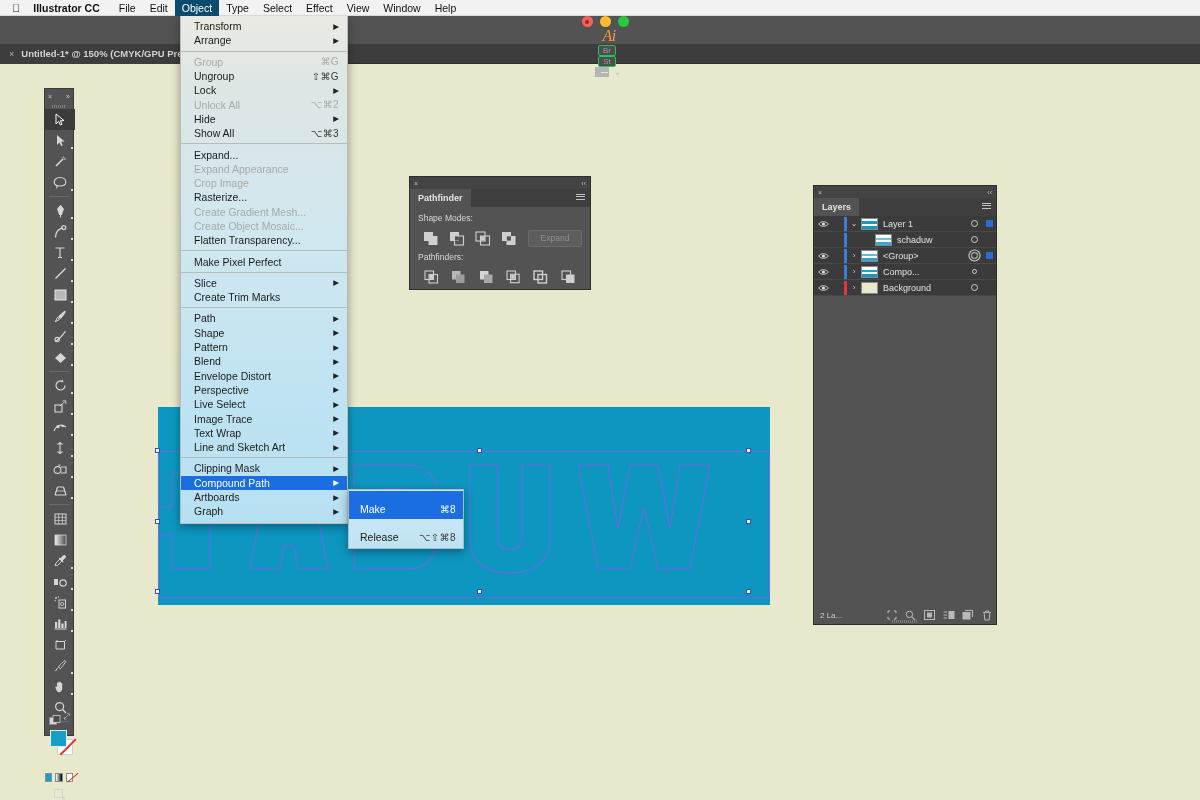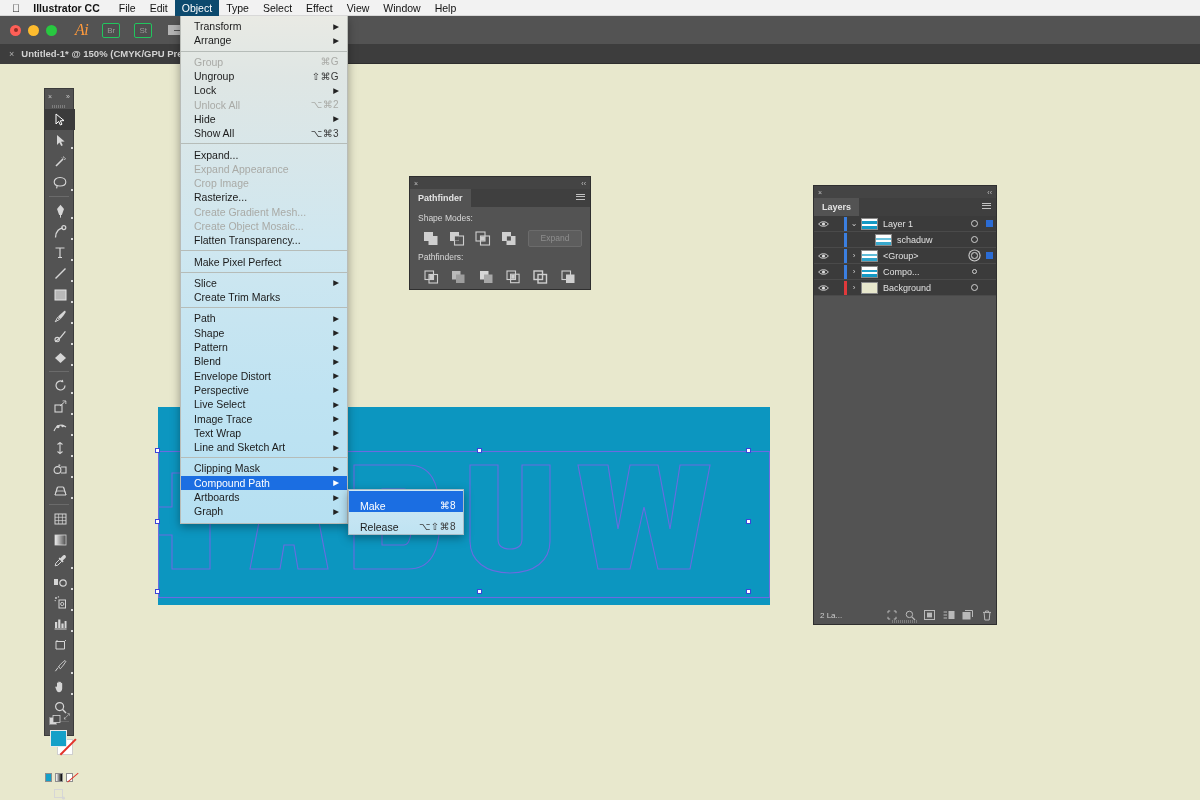--- a/index.html
+++ b/index.html
@@ -24,20 +24,21 @@
   #mac-menubar .mi.apple { font-size:11px; padding:0 9px 0 12px; }
   #mac-menubar .mi.app-name { font-weight:bold; padding-left:4px; padding-right:12px; }
   #mac-menubar .mi.active { background:#0c4a6e; color:#fff; }
 
   
   #app-chrome {
     position:absolute; left:0; top:16px; width:1200px; height:28px;
     background:#535353;
     display:flex; align-items:center;
     z-index:10;
+    flex-direction:column;
   }
   .traffic { display:flex; gap:7px; padding-left:10px; align-items:center; }
   .tl { width:11px; height:11px; border-radius:50%; }
   .tl.red{background:#ff5f57;} .tl.yellow{background:#febc2e;} .tl.green{background:#28c840;}
   .tl.red::after{content:""; display:block; width:4px;height:4px;border-radius:50%;background:#8c2f27;margin:3.5px auto;}
   #ai-logo { color:#ff9a3c; font-size:16px; font-style:italic; font-family:"Liberation Serif",serif; margin-left:18px; letter-spacing:-0.5px;}
   .chrome-btn {
     margin-left:14px; min-width:18px; height:15px; border:1px solid #22c55e;
     border-radius:2px; color:#9a9a9a; font-size:8px; display:flex;
     align-items:center; justify-content:center; padding:0 3px; background:#4e4e4e;
@@ -179,21 +180,21 @@
   .mrow.hl .arr { color:#fff; }
   .msep { height:1px; background:#b6bcb8; margin:3px 0; }
 
   
   #submenu {
     position:absolute; left:348px; top:489px; width:116px;
     background:linear-gradient(to bottom,#cfe9f5,#bfe3f2);
     border:1px solid #a9bcc6; box-shadow:0 3px 9px rgba(0,0,0,.35);
     z-index:51; font-size:10.5px; color:#1b1b1b; padding:1px 0;
   }
-  #submenu .mrow { padding:8px 7px 0 11px; height:21px; }
+  #submenu .mrow { padding:8px 7px 0 11px; height:28px; }
 </style>
 </head>
 <body>
 
 <div id="mac-menubar">
   <div class="mi apple"></div>
   <div class="mi app-name">Illustrator CC</div>
   <div class="mi">File</div>
   <div class="mi">Edit</div>
   <div class="mi active">Object</div>

